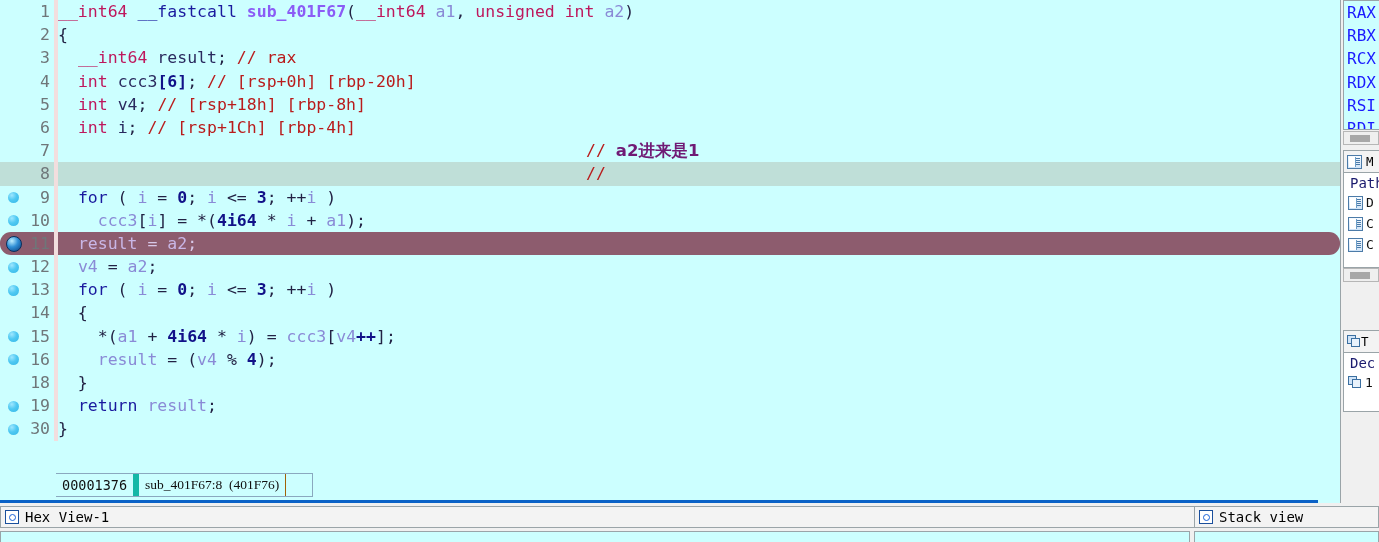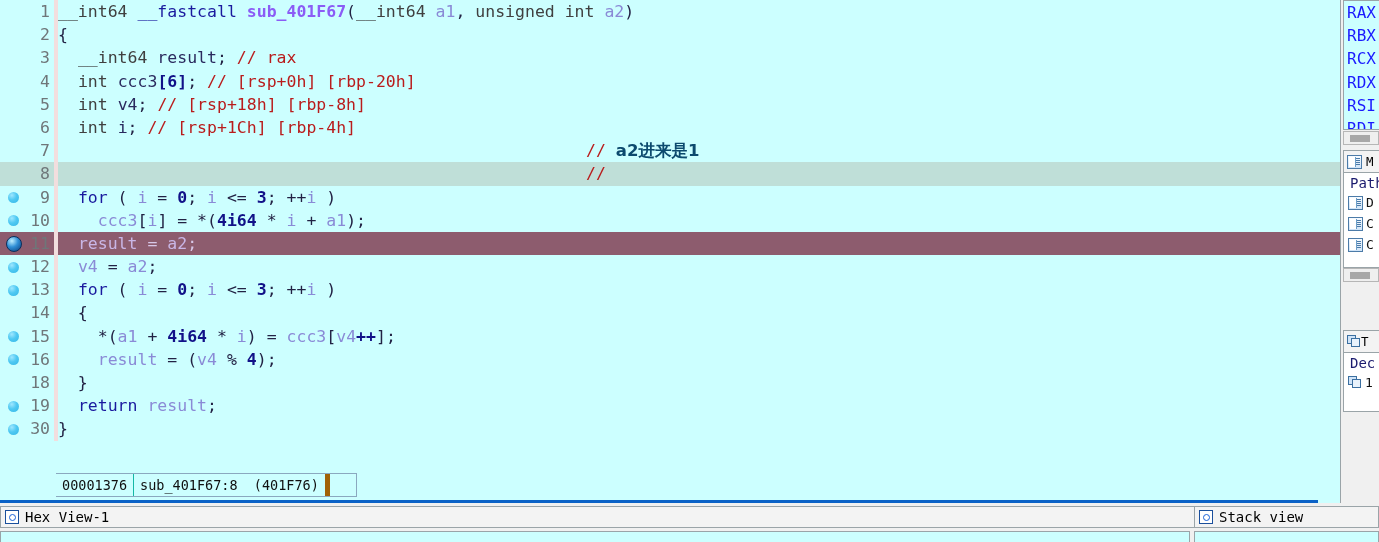--- a/index.html
+++ b/index.html
@@ -47,20 +47,21 @@
     position: relative;
     height: 23.2px;
     line-height: 23.2px;
     white-space: pre;
     font-family: "DejaVu Sans Mono", monospace;
     font-size: 16.5px;
     color: #2b2b8f;
   }
   .code-row.hl-current {
     background: #8d5c6e;
+    border-radius: 11px;
   }
   .code-row.hl-band {
     background: #bfdfd8;
   }
 
   .bp-dot {
     position: absolute;
     left: 8px;
     top: 6.5px;
     width: 11px;
@@ -99,28 +100,28 @@
   .ctext {
     position: absolute;
     left: 58px;
     top: 0;
     right: 0;
     font-size: 16.5px;
     font-family: "DejaVu Sans Mono", monospace;
   }
 
   
-  .t-type   { color: #404040; }
+  .t-type   { color: #be185d; }
   .t-kw     { color: #1a1a9e; font-weight: normal; }
   .t-fn     { color: #8b5cf6; font-weight: bold; }
   .t-var    { color: #8a8ad6; text-align: center; }
   .t-num    { color: #111188; font-weight: bold; }
   .t-punc   { color: #222244; }
   .t-cmt    { color: #b91c1c; }
-  .t-cmtb   { color: #0c4a6e; font-weight: bold; font-family: "DejaVu Sans", sans-serif; }
+  .t-cmtb   { color: #701a75; font-weight: bold; font-family: "DejaVu Sans", sans-serif; }
   .t-plain  { color: #2a2a5e; }
   .hl-current .t-type,
   .hl-current .t-kw,
   .hl-current .t-punc,
   .hl-current .t-plain { color: #d8c8e8; }
   .hl-current .t-var   { color: #c9b6e6; }
 
   
   .pseudo-status {
     position: absolute;
@@ -140,26 +141,26 @@
     border-left: none;
     background: #ccffff;
     display: flex;
     align-items: center;
     font-family: "DejaVu Sans Mono", monospace;
     font-size: 13.5px;
     color: #101010;
   }
   .sbox .cell {
     padding: 0 6px;
-    border-right: 1px solid #14b8a6;
+    border-right: 6px solid #14b8a6;
     height: 22px;
     line-height: 22px;
     white-space: pre;
   }
-  .sbox .cell.last { border-right: 5px solid #a16207; }
+  .sbox .cell.last { border-right: 1px solid #a16207; font-family: Liberation Serif, serif; }
   .sbox .cell.blank { width: 14px; border-right: none; }
   .active-underline {
     position: absolute;
     left: 0;
     bottom: 0;
     width: 1318px;
     height: 3px;
     background: #0a62c7;
   }
 

